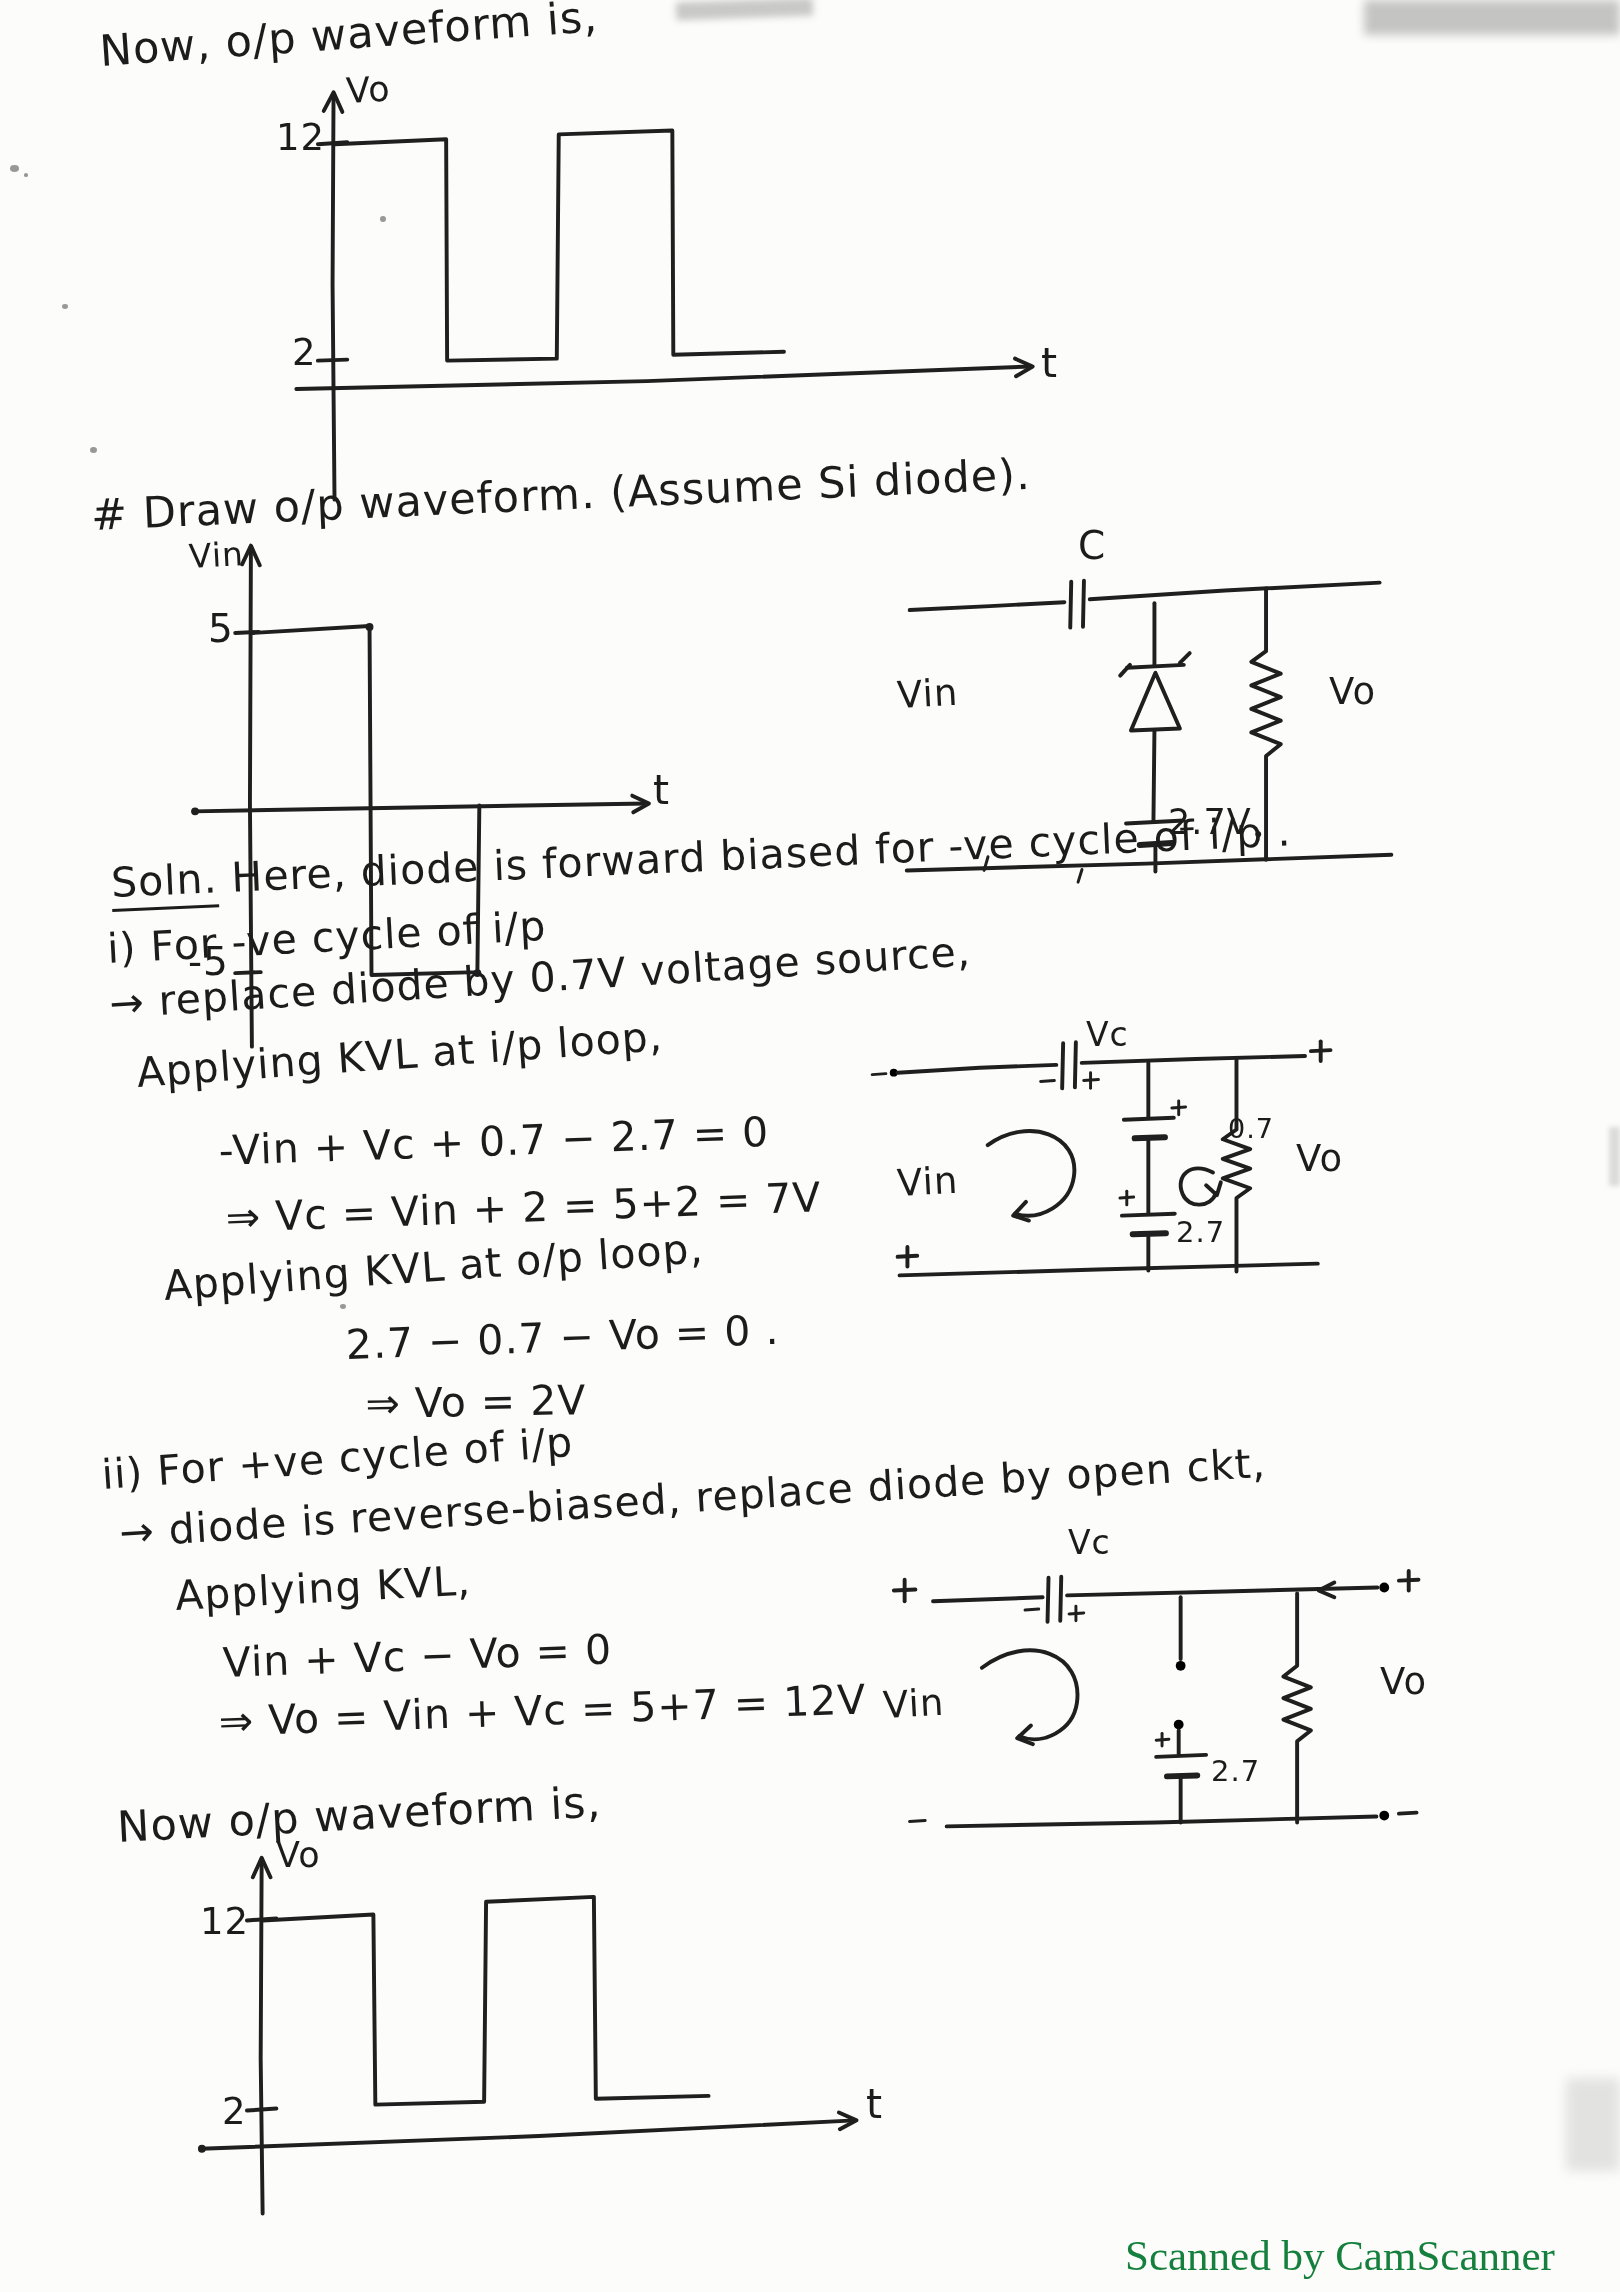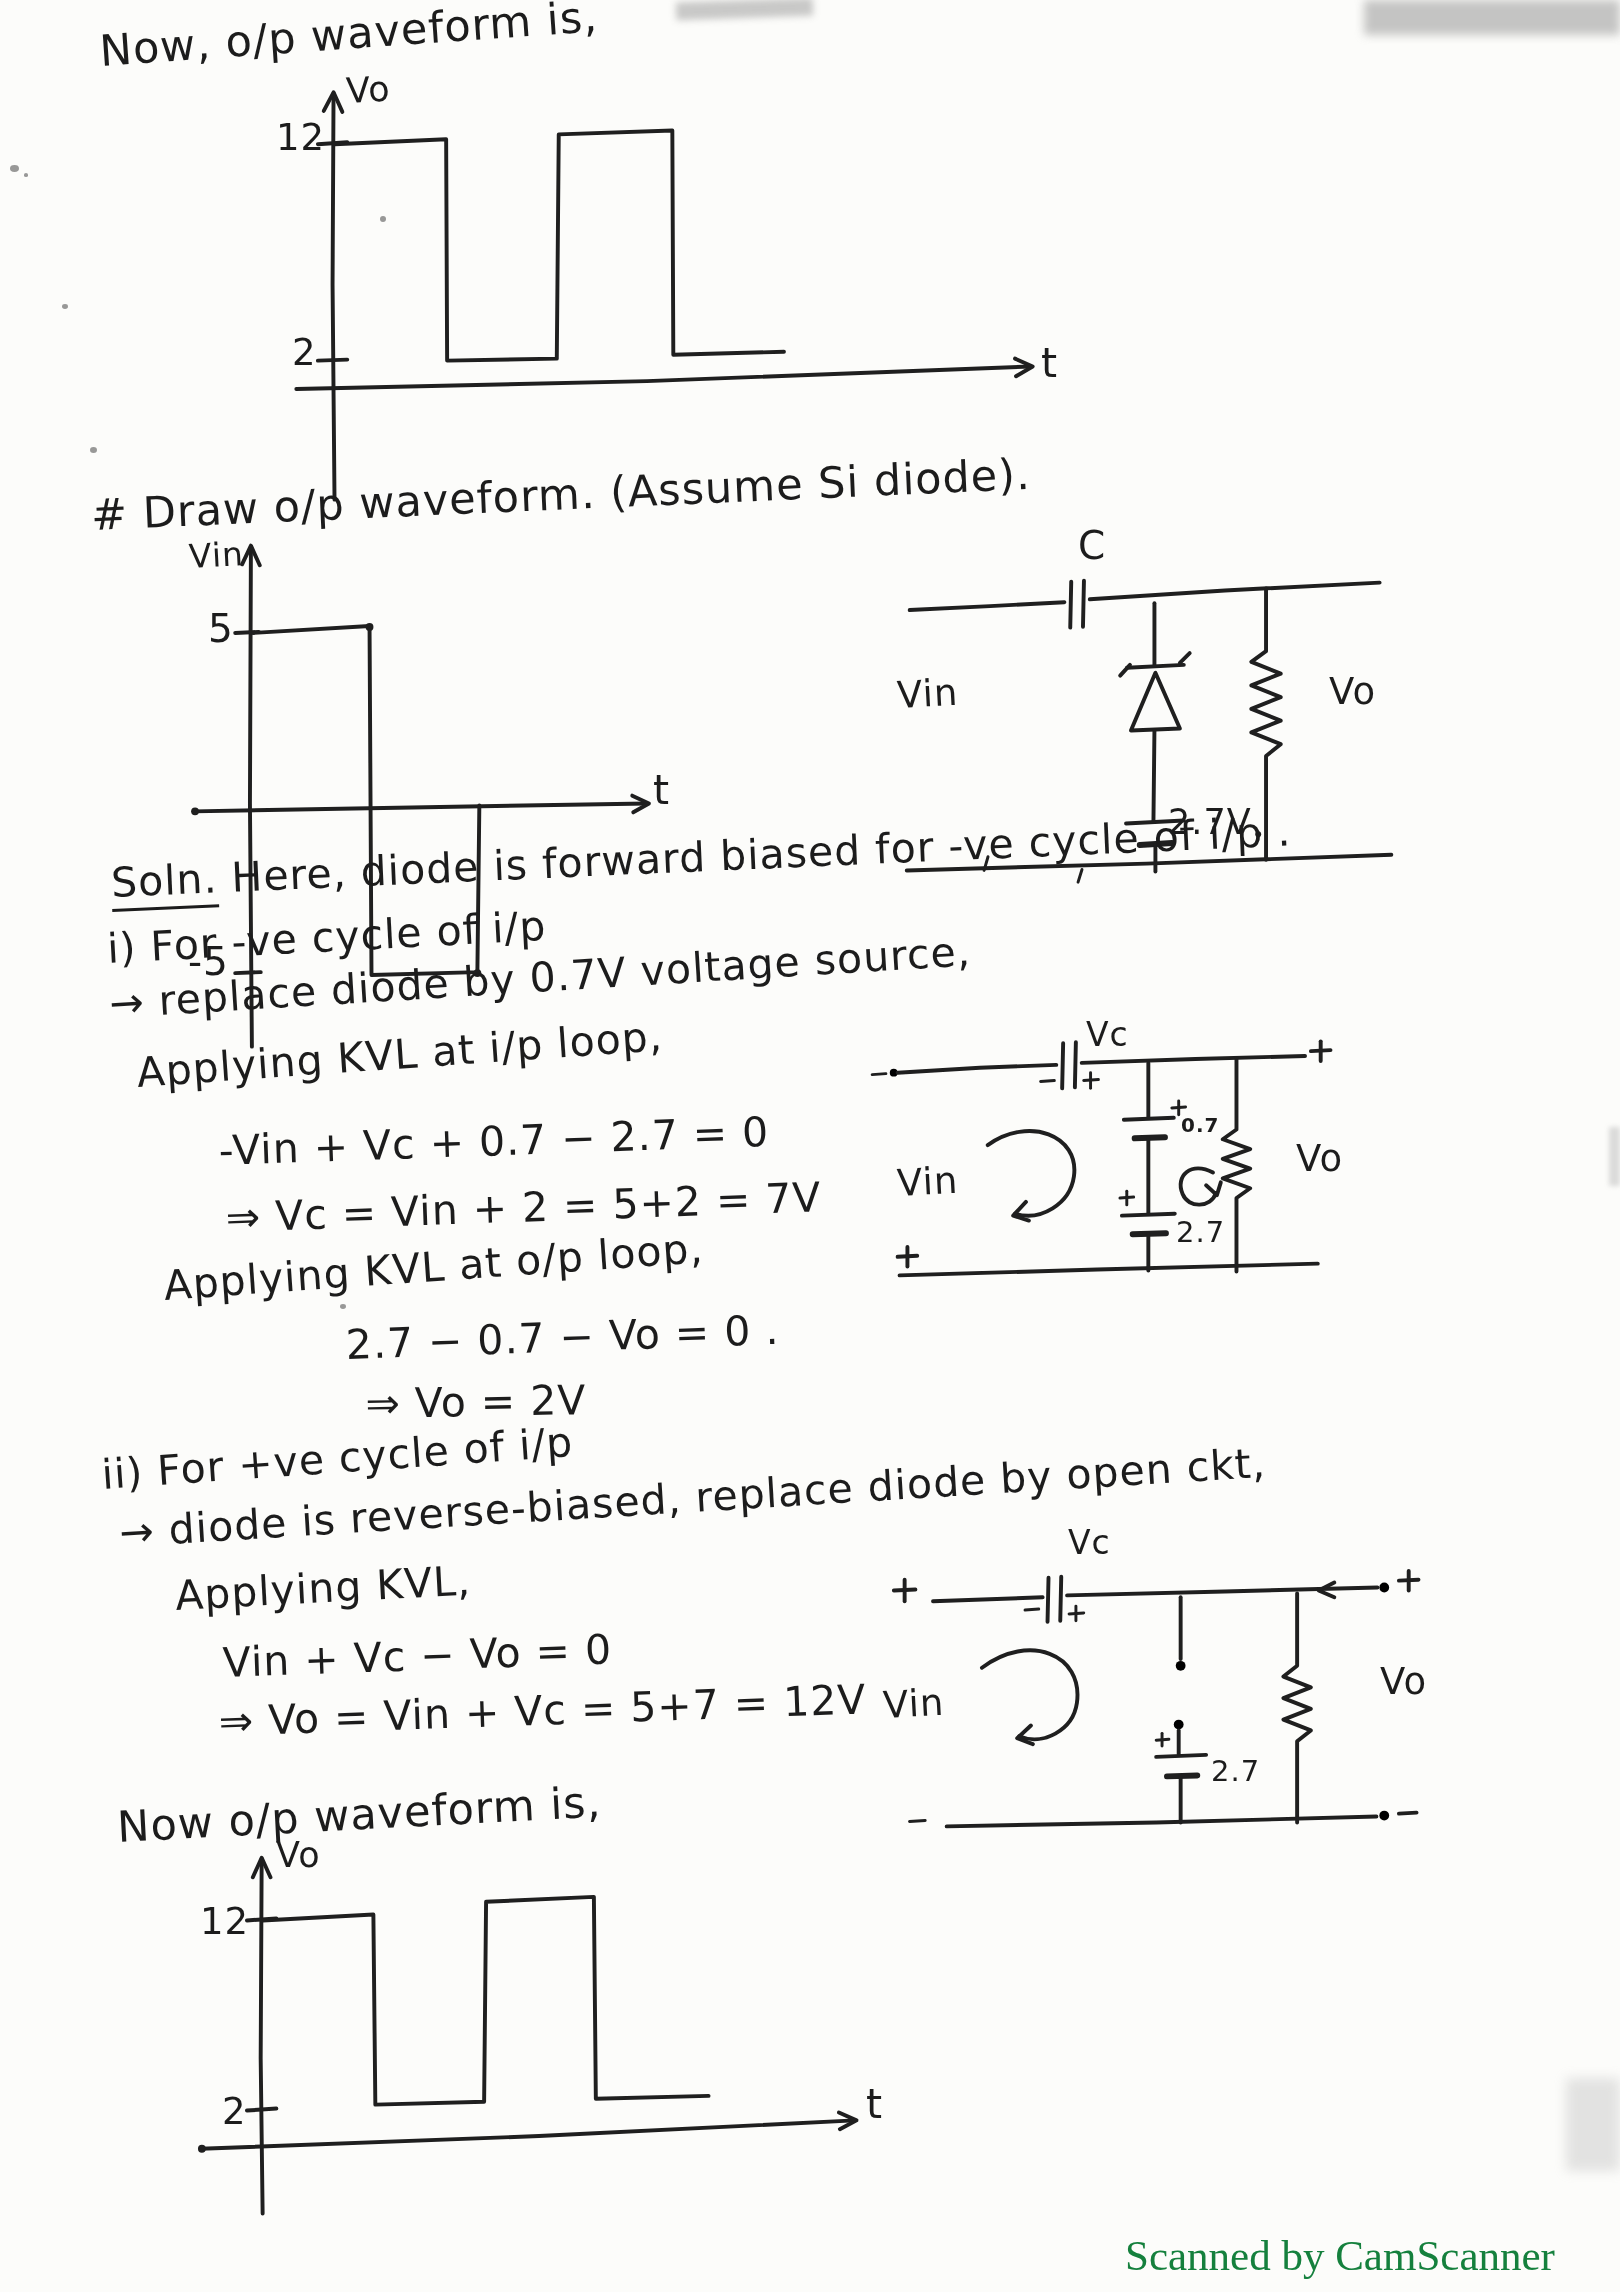--- a/index.html
+++ b/index.html
@@ -130,21 +130,21 @@
   <polyline points="1262,1079 1262,1152 1248,1162 1276,1172 1248,1182 1276,1192 1248,1202 1276,1212 1262,1222 1262,1297"></polyline>
   <polyline points="918,1301 1120,1295 1345,1289"></polyline>
   <line x1="916" y1="1282" x2="936" y2="1281"></line>
   <line x1="926" y1="1272" x2="926" y2="1292"></line>
   <path d="M 1008 1168 C 1050 1138, 1102 1158, 1096 1200 C 1092 1228, 1062 1246, 1036 1238"></path>
   <polyline points="1047,1226 1034,1240 1050,1245"></polyline>
   <path d="M 1238 1196 C 1216 1184, 1199 1199, 1207 1218 C 1213 1233, 1236 1232, 1241 1217"></path>
   <polyline points="1231,1209 1242,1219 1246,1206"></polyline>
 </svg>
 <div class="hw" style="left:1086px;top:1015px;font-size:33px;">Vc</div>
-<div class="hw" style="left:1181px;top:1113px;font-size:20px;font-weight:bold;">0.7</div>
+<div class="hw" style="left:1228px;top:1113px;font-size:27px;">0.7</div>
 <div class="hw" style="left:1176px;top:1215px;font-size:29px;">2.7</div>
 <div class="hw" style="left:896px;top:1162px;font-size:37px;transform:rotate(-3deg);">Vin</div>
 <div class="hw" style="left:1296px;top:1137px;font-size:37px;">Vo</div>
 
 <div class="hw" style="left:100px;top:1451px;font-size:41px;transform:rotate(-4deg);">ii) For +ve cycle of i/p</div>
 <div class="hw" style="left:118px;top:1509px;font-size:41px;transform:rotate(-3.5deg);">→ diode is reverse-biased, replace diode by open ckt,</div>
 <div class="hw" style="left:174px;top:1572px;font-size:41px;transform:rotate(-3deg);">Applying KVL,</div>
 <div class="hw" style="left:222px;top:1639px;font-size:41px;transform:rotate(-2deg);">Vin + Vc − Vo = 0</div>
 <div class="hw" style="left:218px;top:1698px;font-size:41px;transform:rotate(-2deg);">⇒ Vo = Vin + Vc = 5+7 = 12V</div>
 

